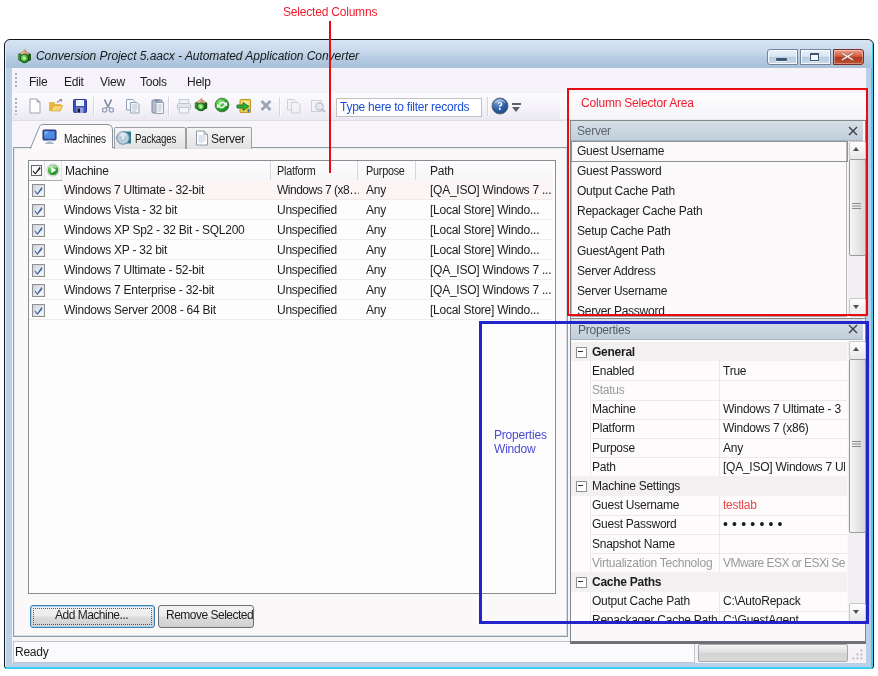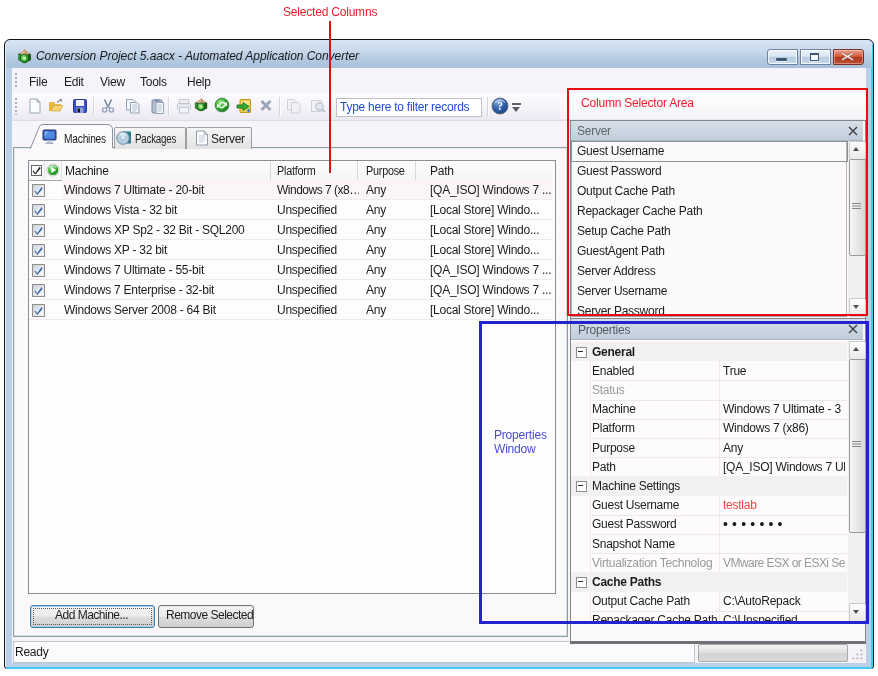--- a/index.html
+++ b/index.html
@@ -228,21 +228,21 @@
 <div class="t12" style="left:277px;top:164px;transform:scaleX(0.9);transform-origin:0 50%;">Platform</div>
 <div class="t12" style="left:366px;top:164px;transform:scaleX(0.9);transform-origin:0 50%;">Purpose</div>
 <div class="t12" style="left:430px;top:164px;">Path</div>
 
 <div class="abs" style="left:62px;top:180px;width:491px;height:20px;background:#fbf5f6"></div>
 <svg class="chk" style="left:32px;top:184px" width="13" height="13" viewBox="0 0 13 13">
 <rect x="0.5" y="0.5" width="12" height="12" fill="url(#cbg)" stroke="#8e9092"></rect>
 <rect x="2" y="2" width="9" height="9" fill="url(#cbi)"></rect>
 <path d="M3 6.2 L5.2 9.2 L9.8 2.8 L10.4 5 L5.4 11 L2.6 7.6 Z" fill="#3b63a0"></path>
 </svg>
-<div class="t12 abs" style="left:64px;top:183px;width:204px;white-space:nowrap;overflow:hidden">Windows 7 Ultimate - 20-bit</div>
+<div class="t12 abs" style="left:64px;top:183px;width:204px;white-space:nowrap;overflow:hidden">Windows 7 Ultimate - 32-bit</div>
 <div class="t12 abs" style="left:277px;top:183px;width:82px;letter-spacing:-0.5px;white-space:nowrap;overflow:hidden">Windows 7 (x8…</div>
 <div class="t12 abs" style="left:366px;top:183px">Any</div>
 <div class="t12 abs" style="left:430px;top:183px;width:122px;white-space:nowrap;overflow:hidden">[QA_ISO] Windows 7 ...</div>
 <div class="abs" style="left:29px;top:199px;width:524px;height:1px;background:#f0ebeb"></div>
 <svg class="chk" style="left:32px;top:204px" width="13" height="13" viewBox="0 0 13 13">
 <rect x="0.5" y="0.5" width="12" height="12" fill="url(#cbg)" stroke="#8e9092"></rect>
 <rect x="2" y="2" width="9" height="9" fill="url(#cbi)"></rect>
 <path d="M3 6.2 L5.2 9.2 L9.8 2.8 L10.4 5 L5.4 11 L2.6 7.6 Z" fill="#3b63a0"></path>
 </svg>
 <div class="t12 abs" style="left:64px;top:203px;width:204px;white-space:nowrap;overflow:hidden">Windows Vista - 32 bit</div>
@@ -268,21 +268,21 @@
 <div class="t12 abs" style="left:64px;top:243px;width:204px;white-space:nowrap;overflow:hidden">Windows XP - 32 bit</div>
 <div class="t12 abs" style="left:277px;top:243px;width:78px;white-space:nowrap;overflow:hidden">Unspecified</div>
 <div class="t12 abs" style="left:366px;top:243px">Any</div>
 <div class="t12 abs" style="left:430px;top:243px;width:122px;white-space:nowrap;overflow:hidden">[Local Store] Windo...</div>
 <div class="abs" style="left:29px;top:259px;width:524px;height:1px;background:#f0ebeb"></div>
 <svg class="chk" style="left:32px;top:264px" width="13" height="13" viewBox="0 0 13 13">
 <rect x="0.5" y="0.5" width="12" height="12" fill="url(#cbg)" stroke="#8e9092"></rect>
 <rect x="2" y="2" width="9" height="9" fill="url(#cbi)"></rect>
 <path d="M3 6.2 L5.2 9.2 L9.8 2.8 L10.4 5 L5.4 11 L2.6 7.6 Z" fill="#3b63a0"></path>
 </svg>
-<div class="t12 abs" style="left:64px;top:263px;width:204px;white-space:nowrap;overflow:hidden">Windows 7 Ultimate - 55-bit</div>
+<div class="t12 abs" style="left:64px;top:263px;width:204px;white-space:nowrap;overflow:hidden">Windows 7 Ultimate - 52-bit</div>
 <div class="t12 abs" style="left:277px;top:263px;width:78px;white-space:nowrap;overflow:hidden">Unspecified</div>
 <div class="t12 abs" style="left:366px;top:263px">Any</div>
 <div class="t12 abs" style="left:430px;top:263px;width:122px;white-space:nowrap;overflow:hidden">[QA_ISO] Windows 7 ...</div>
 <div class="abs" style="left:29px;top:279px;width:524px;height:1px;background:#f0ebeb"></div>
 <svg class="chk" style="left:32px;top:284px" width="13" height="13" viewBox="0 0 13 13">
 <rect x="0.5" y="0.5" width="12" height="12" fill="url(#cbg)" stroke="#8e9092"></rect>
 <rect x="2" y="2" width="9" height="9" fill="url(#cbi)"></rect>
 <path d="M3 6.2 L5.2 9.2 L9.8 2.8 L10.4 5 L5.4 11 L2.6 7.6 Z" fill="#3b63a0"></path>
 </svg>
 <div class="t12 abs" style="left:64px;top:283px;width:204px;white-space:nowrap;overflow:hidden">Windows 7 Enterprise - 32-bit</div>
@@ -418,21 +418,21 @@
 <div class="t12 abs" style="left:723px;top:555.7px;width:122px;white-space:nowrap;overflow:hidden;color:#9a9a9a"><span style="letter-spacing:-0.55px">VMware ESX or ESXi Ser</span></div>
 <div class="abs" style="left:590px;top:572.4px;width:257px;height:1px;background:#ece8e8"></div>
 <div class="abs" style="left:571px;top:572.4px;width:276px;height:19.2px;background:#f3f0f2"></div>
 <div class="abs" style="left:576px;top:577.4px;width:9px;height:9px;background:#fff;border:1px solid #8f8f8f"></div>
 <div class="abs" style="left:578px;top:581.4px;width:5px;height:1px;background:#2b2b2b"></div>
 <div class="t12 abs" style="left:592px;top:574.9px;font-weight:bold">Cache Paths</div>
 <div class="t12 abs" style="left:592px;top:594.1px;width:125px;white-space:nowrap;overflow:hidden;color:#1c1c1c">Output Cache Path</div>
 <div class="t12 abs" style="left:723px;top:594.1px;width:122px;white-space:nowrap;overflow:hidden;color:#1c1c1c">C:\AutoRepack</div>
 <div class="abs" style="left:590px;top:610.8px;width:257px;height:1px;background:#ece8e8"></div>
 <div class="t12 abs" style="left:592px;top:613.3px;width:125px;white-space:nowrap;overflow:hidden;color:#1c1c1c">Repackager Cache Path</div>
-<div class="t12 abs" style="left:723px;top:613.3px;width:122px;white-space:nowrap;overflow:hidden;color:#1c1c1c">C:\Unspecified</div>
+<div class="t12 abs" style="left:723px;top:613.3px;width:122px;white-space:nowrap;overflow:hidden;color:#1c1c1c">C:\GuestAgent</div>
 <div class="abs" style="left:590px;top:630.0px;width:257px;height:1px;background:#ece8e8"></div>
 
 <div class="abs" style="left:571px;top:622px;width:276px;height:16px;background:#fbf8fa;"></div>
 
 <div class="abs" style="left:283px;top:5px;font-size:12px;color:#ee1c2c;letter-spacing:-0.2px;">Selected Columns</div>
 <div class="abs" style="left:329px;top:21px;width:2px;height:152px;background:#e60c12;"></div>
 <div class="abs" style="left:567px;top:88px;width:297px;height:223.5px;border:2px solid #e60c12;"></div>
 <div class="abs" style="left:479px;top:321px;width:384px;height:297px;border:3px solid #2424cd;"></div>
 <div class="abs" style="left:494px;top:428px;font-size:12px;color:#4a4ad8;line-height:14px;letter-spacing:-0.2px;">Properties<br>Window</div>
 <div class="abs" style="left:581px;top:96px;font-size:12px;color:#ee1c2c;letter-spacing:-0.2px;text-align:right;">Column Selector Area</div>

